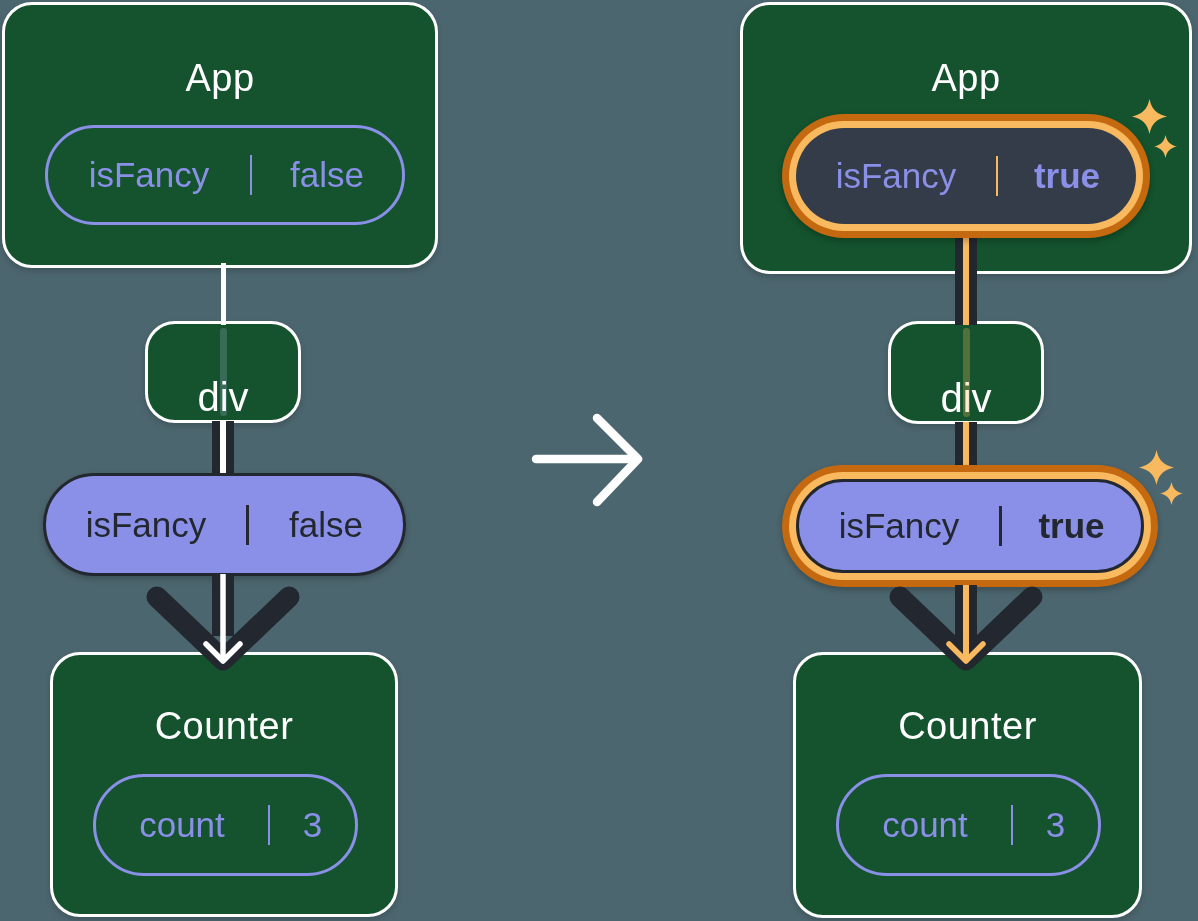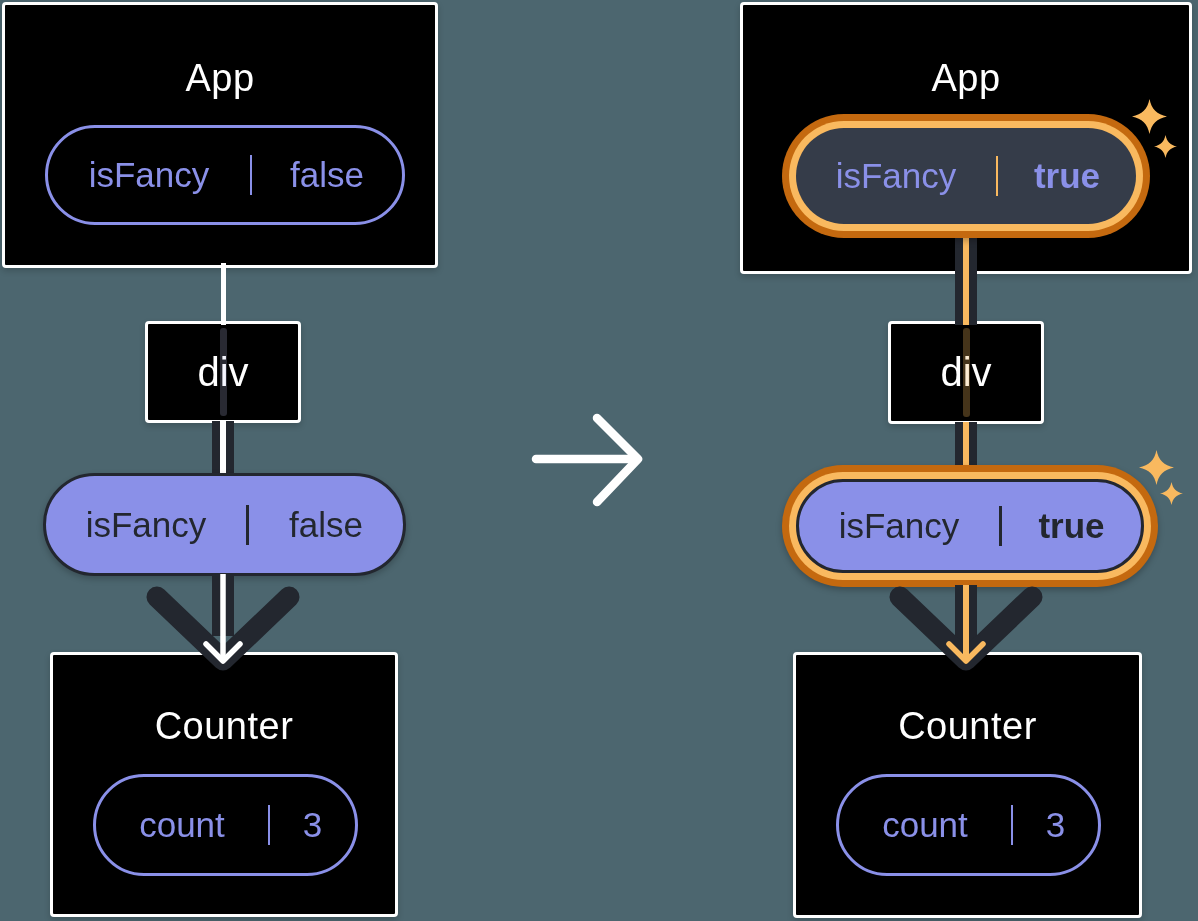--- a/index.html
+++ b/index.html
@@ -4,29 +4,29 @@
 <style>
   html,body{margin:0;padding:0;background:#4C666F;}
   .stage{
     position:relative;width:1198px;height:921px;overflow:hidden;
     background:#4C666F;
     font-family:"Liberation Sans","DejaVu Sans",sans-serif;
     -webkit-font-smoothing:antialiased;
   }
   
   .card{
-    position:absolute;background:#000000;border:3.5px solid #FFFFFF;
-    border-radius:4px;box-sizing:border-box;
+    position:absolute;background:#14532d;border:3.5px solid #FFFFFF;
+    border-radius:30px;box-sizing:border-box;
     box-shadow:0 3px 6px rgba(0,0,0,.18);
   }
   .card-title{
     position:absolute;left:0;right:0;display:flex;align-items:center;justify-content:center;
     color:#FFFFFF;font-size:38px;font-weight:500;letter-spacing:.5px;
   }
-  .div-card{display:flex;align-items:center;justify-content:center;
+  .div-card{display:flex;align-items:flex-end;justify-content:center;
     color:#FFFFFF;font-size:40px;font-weight:500;}
   .through-line{position:absolute;top:4px;bottom:4px;width:7px;left:50%;margin-left:-3.5px;border-radius:3px;}
   .through-line.white-tint{background:rgba(205,212,255,.20);}
   .through-line.orange-tint{background:rgba(249,185,95,.28);}
   
   .pill{
     position:absolute;display:flex;border-radius:999px;box-sizing:border-box;
     font-size:35px;align-items:center;
   }
   .pill .seg{display:flex;align-items:center;justify-content:center;}

